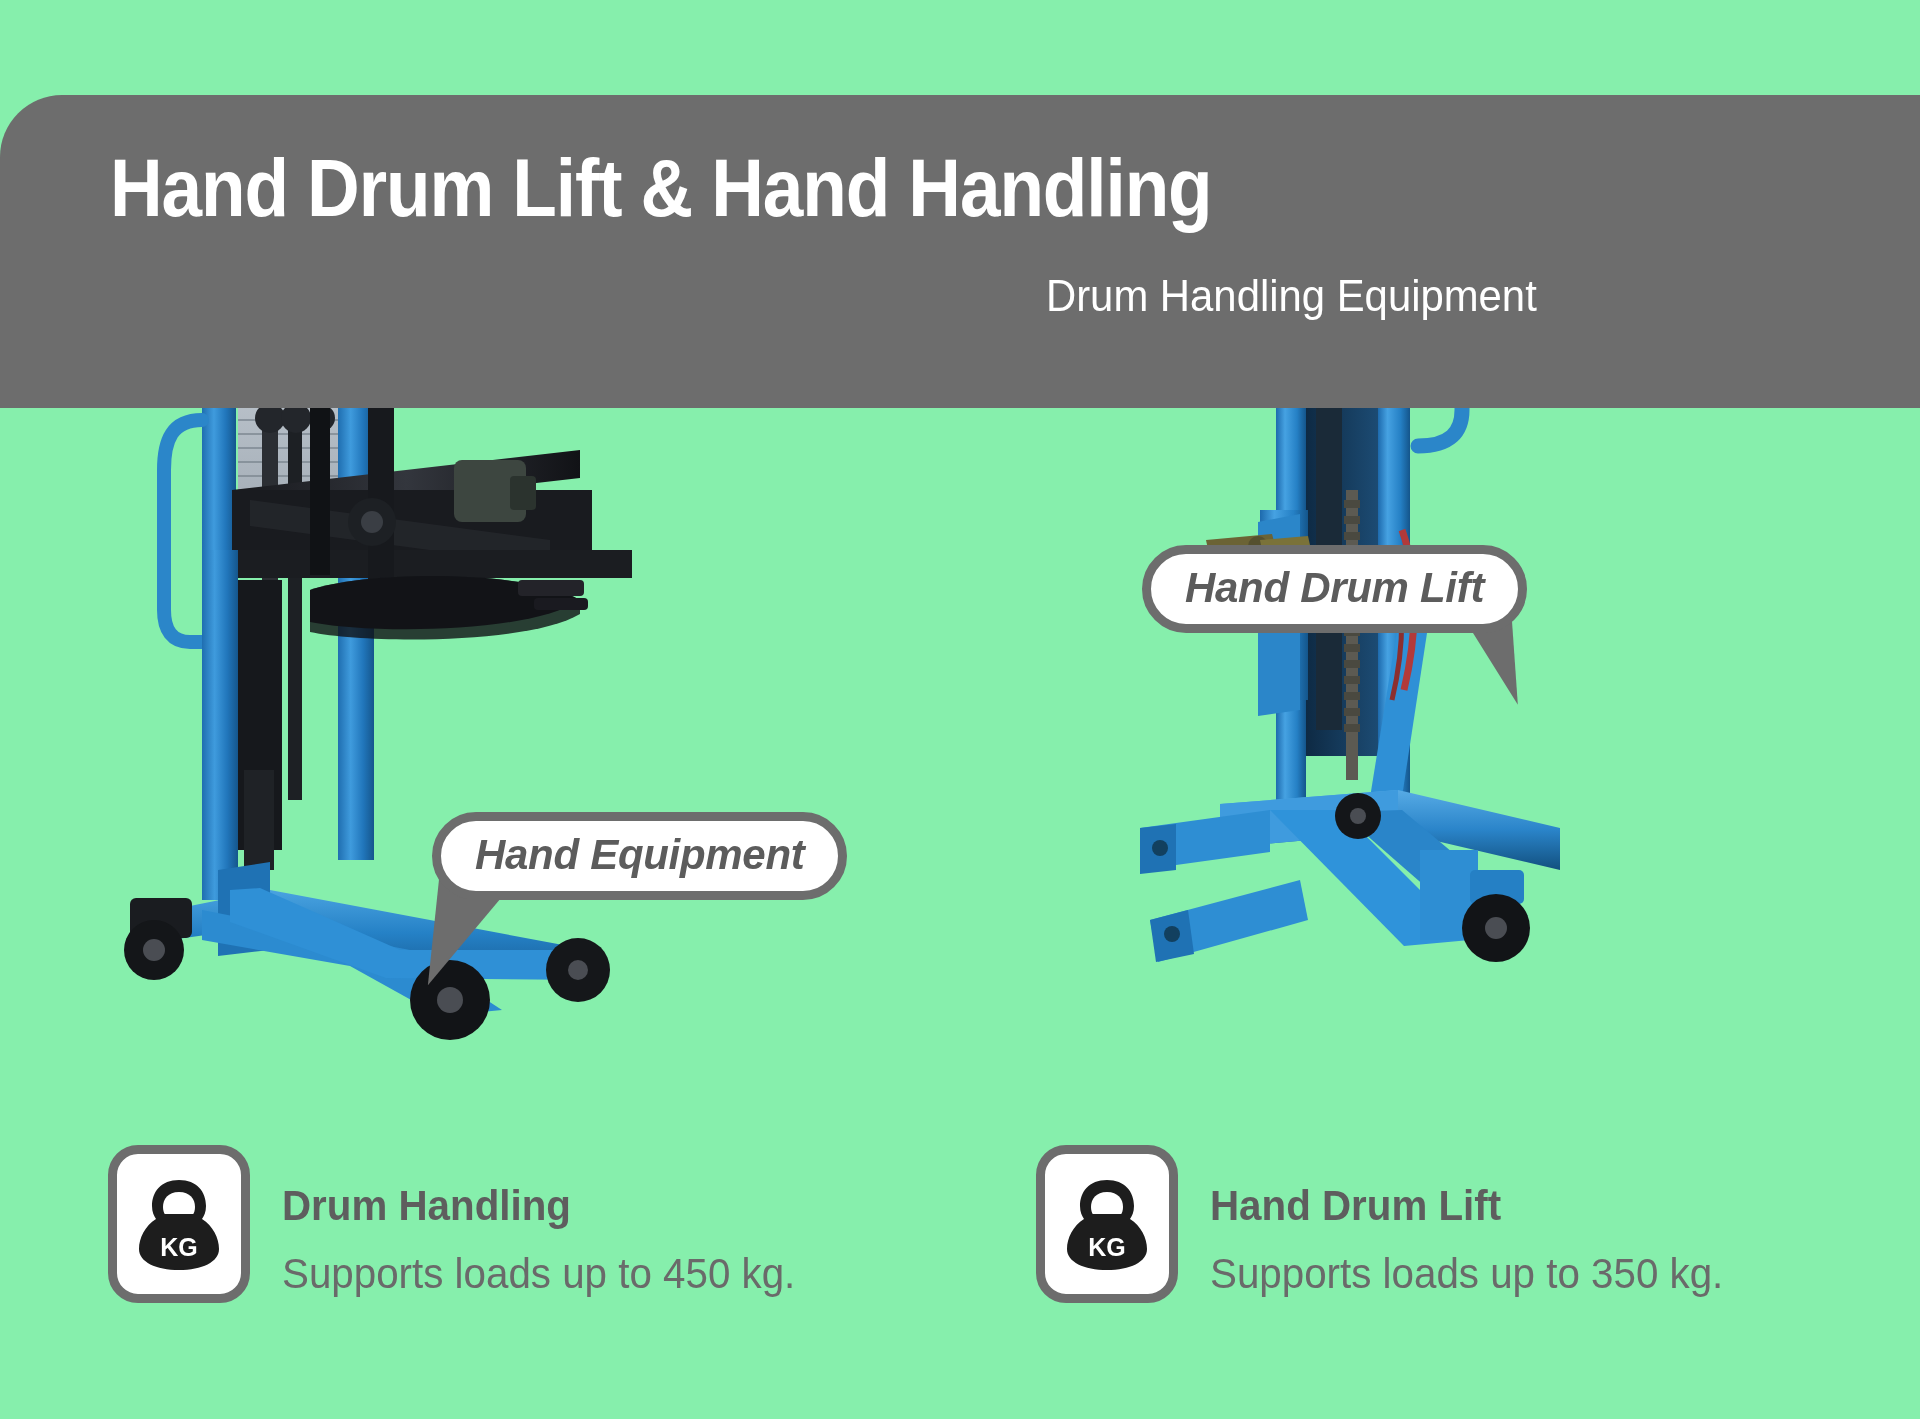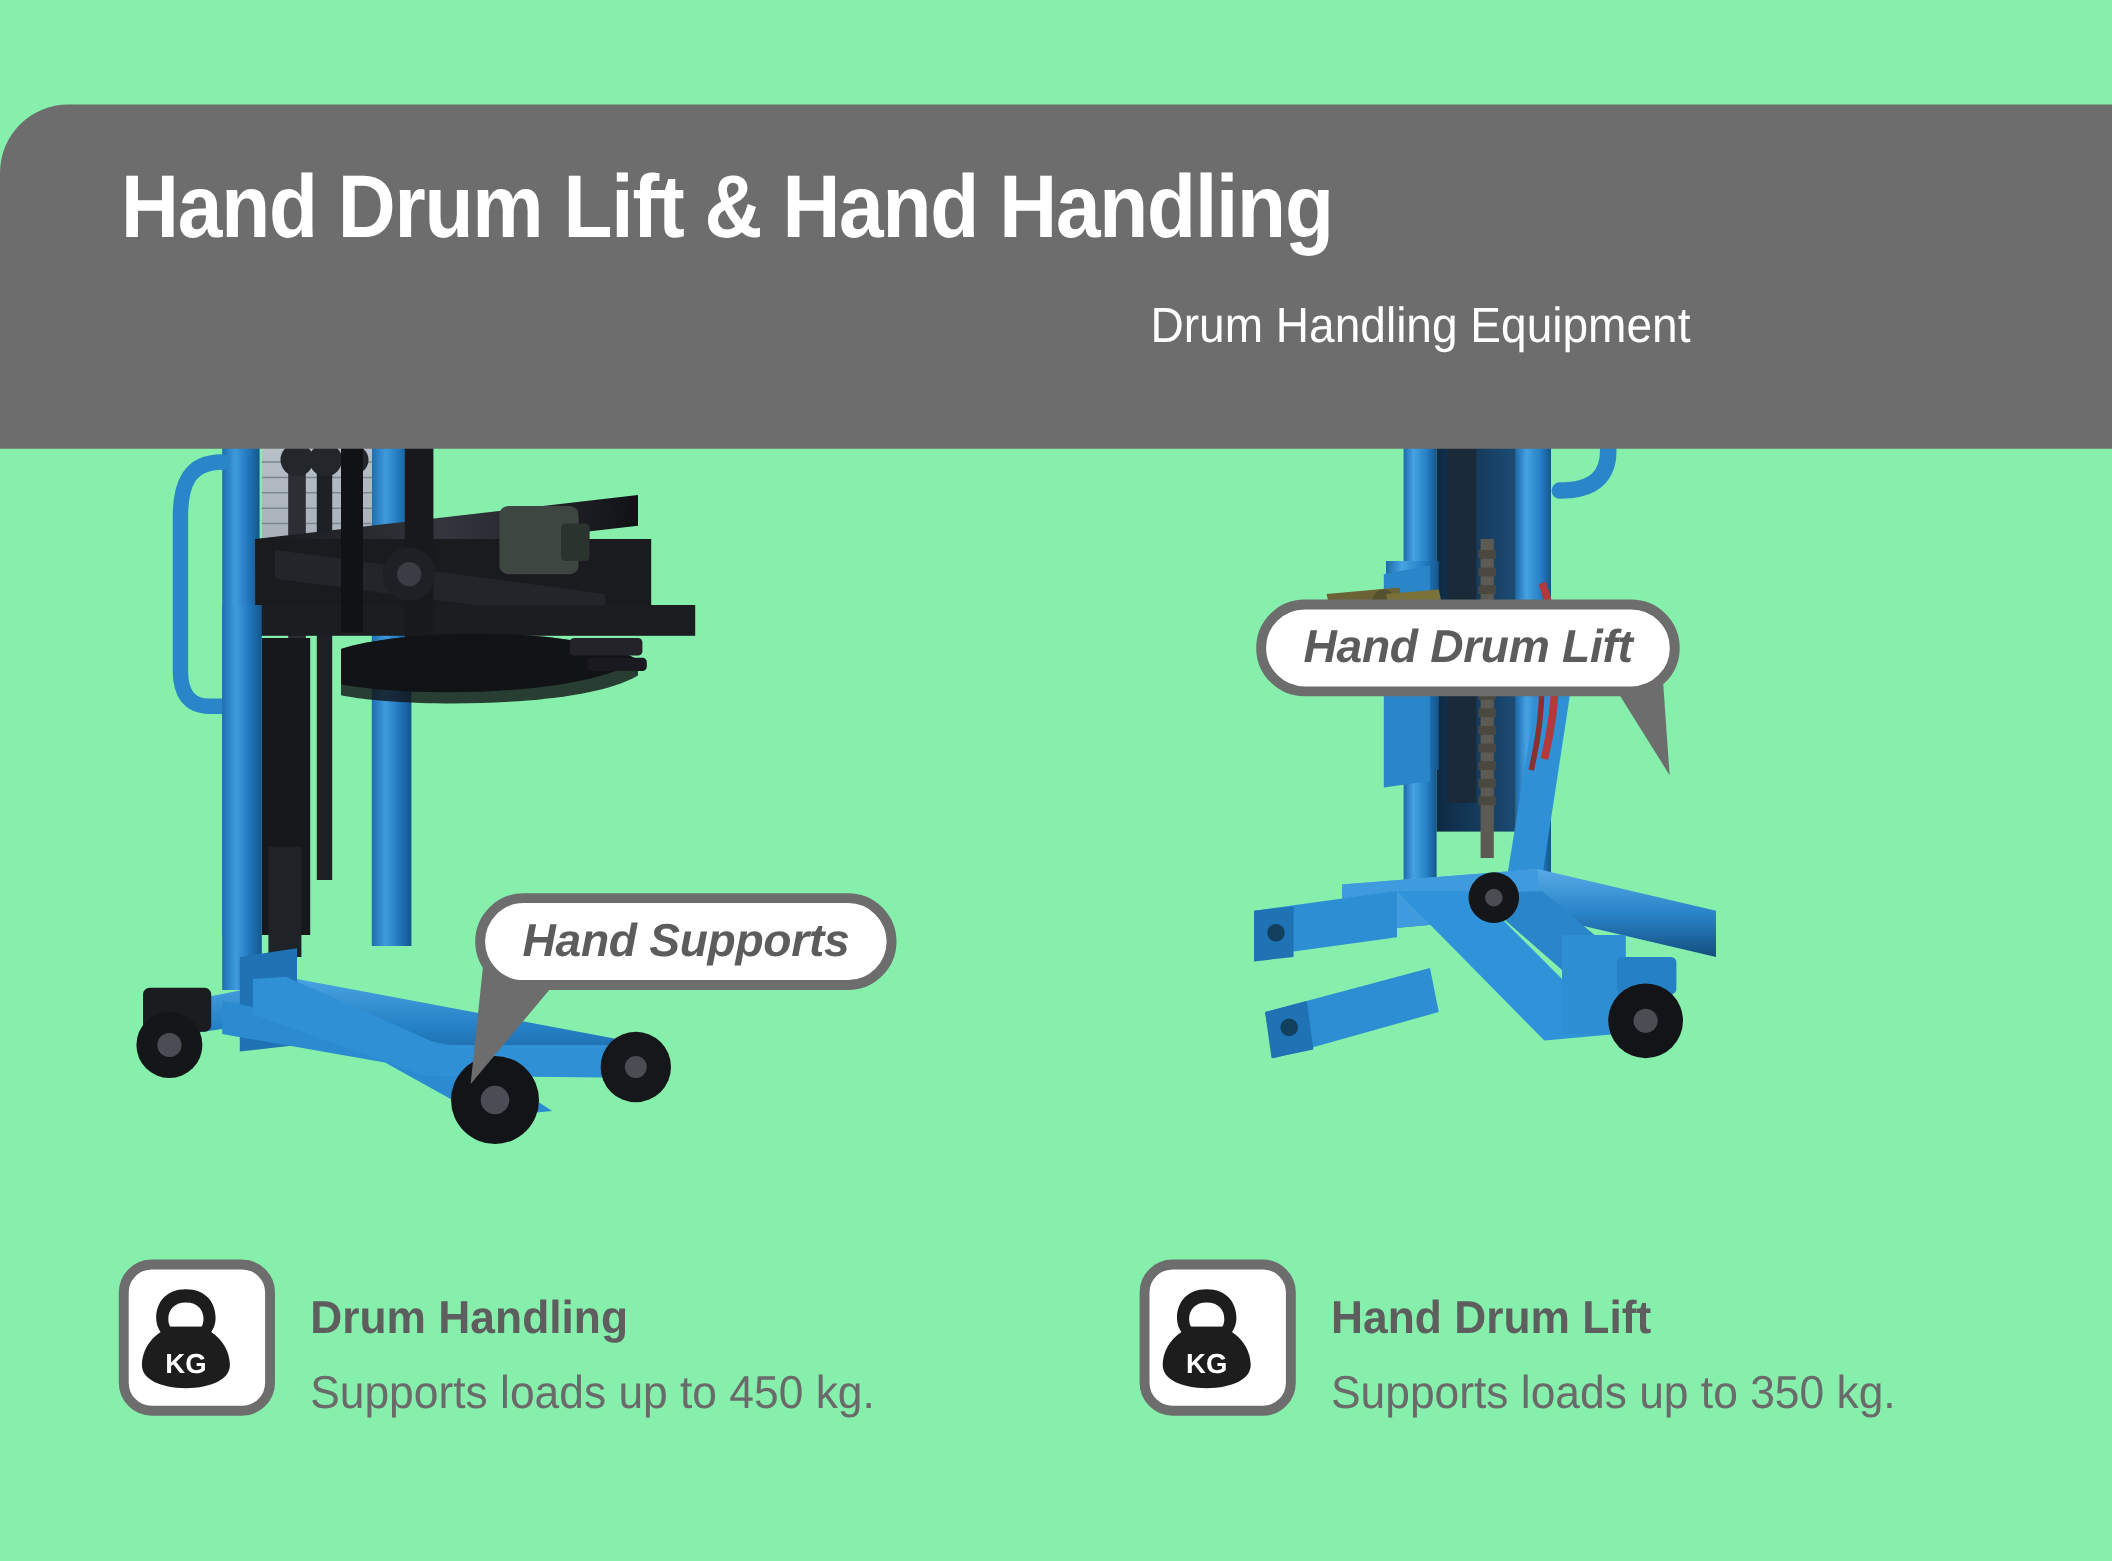--- a/index.html
+++ b/index.html
@@ -123,28 +123,28 @@
     position: absolute;
     display: flex;
     align-items: center;
     z-index: 9;
   }
   #feature-drum-handling  { left: 108px;  top: 1145px; }
   #feature-hand-drum-lift { left: 1036px; top: 1145px; }
 
   .kg-badge {
     width: 142px;
-    height: 142px;
+    height: 158px;
     border: 9px solid #6d6d6d;
     border-radius: 30px;
     background: #ffffff;
     box-sizing: border-box;
     display: flex;
     align-items: center;
-    justify-content: flex-start;
+    justify-content: center;
     flex: 0 0 auto;
   }
   .kg-badge svg { display: block; }
 
   .feature-text {
     margin-left: 32px;
     display: flex;
     flex-direction: column;
     justify-content: center;
     margin-top: 32px;
@@ -366,21 +366,21 @@
   </div>
 
   <div id="header-banner">
     <div id="header-title">Hand Drum Lift &amp; Hand Handling</div>
     <div id="header-subtitle">Drum Handling Equipment</div>
   </div>
 
   <div class="callout" id="callout-hand-handling">
     <div class="callout-tail"></div>
     <div class="callout-body">
-      <span class="callout-label">Hand Supports</span>
+      <span class="callout-label">Hand Equipment</span>
     </div>
   </div>
 
   <div class="callout" id="callout-hand-drum-lift">
     <div class="callout-tail"></div>
     <div class="callout-body">
       <span class="callout-label">Hand Drum Lift</span>
     </div>
   </div>
 

